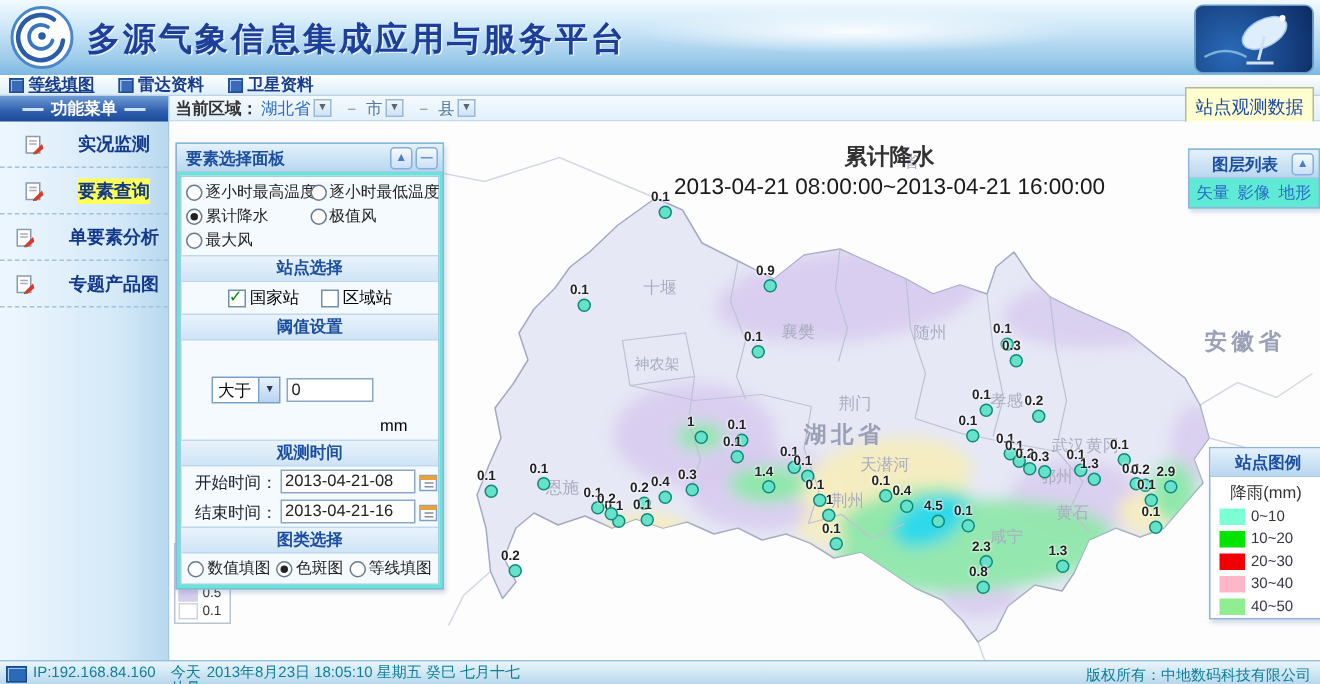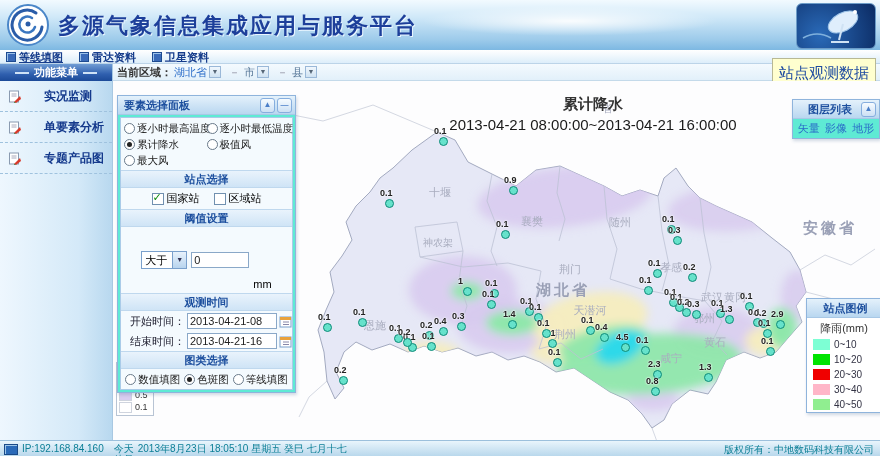--- a/index.html
+++ b/index.html
@@ -30,30 +30,30 @@
           background:linear-gradient(180deg,#f4fafe,#e2f0fa);border-bottom:1px solid #c4daea;
           display:flex;align-items:center;font-size:11px;color:#445;box-sizing:border-box;padding:0 4px;}
   .crumb-label{font-weight:bold;color:#333;}
   .crumb{display:inline-flex;align-items:center;margin:0 2px;}
   .crumb .sep{color:#889;margin:0 4px;}
   .crumb .lbl{color:#5a7a9a;}
   .crumb.prov .lbl{color:#2a6cc8;}
   .drop{width:10px;height:10px;margin-left:2px;background:linear-gradient(180deg,#f0f7fd,#cfe2f2);
           border:1px solid #9ab8d8;font-size:7px;line-height:9px;text-align:center;color:#567;cursor:pointer;}
   .station-data-btn{margin-left:auto;background:#ffffcf;border:1px solid #b8b894;color:#1d4aa0;
-          font-size:15px;padding:0 6px;height:28px;line-height:13px;cursor:pointer;}
+          font-size:12px;padding:0 6px;height:28px;line-height:13px;cursor:pointer;font-family:Liberation Mono, monospace;}
   
   .sidebar{position:absolute;left:0;top:64px;width:113px;height:376px;
           background:linear-gradient(90deg,#eef7fe 0%,#d4e9f8 70%,#b8d8ef 100%);
           border-right:1px solid #a8c8e2;box-sizing:border-box;}
   .sidebar-title{height:17px;background:linear-gradient(180deg,#6f9cd4 0%,#2f5fae 60%,#1c4a98 100%);
           color:#fff;font-size:11px;font-weight:bold;display:flex;align-items:center;justify-content:center;gap:5px;}
   .sidebar-title .dash{width:14px;height:2px;background:#cfe2f6;}
   .side-item{display:flex;align-items:center;gap:23px;padding:7px 4px 6px 8px;cursor:pointer;
-          border-bottom:1px dashed #9fc2de;font-size:12px;font-weight:bold;color:#14398c;}
+          border-bottom:1px dashed #9fc2de;font-size:12px;font-weight:bold;color:#14398c;justify-content:center;}
   .side-item .lbl.hl{background:#ffff55;}
   .doc-icon{flex:0 0 13px;}
   
   .mapwrap{position:absolute;left:113px;top:81px;width:767px;height:359px;background:#fdfdfe;overflow:hidden;}
   .map-svg{position:absolute;left:0;top:0;}
   .map-title-block{position:absolute;left:280px;top:14px;width:400px;text-align:center;pointer-events:none;}
   .map-title{font-size:15px;font-weight:bold;color:#333;}
   .map-subtitle{font-size:15px;color:#1a1a1a;margin-top:2px;}
   .region-label{position:absolute;font-size:11px;color:#a9adbf;white-space:nowrap;transform:translate(-50%,-50%);pointer-events:none;}
   .region-label.big{font-size:15px;font-weight:bold;color:#9aa0b6;letter-spacing:3px;}
@@ -197,20 +197,30 @@
     <div id="side-menu">
         <div class="side-item">
     <svg class="doc-icon" width="13" height="13" viewBox="0 0 13 13">
       <rect x="1.5" y="1" width="9" height="11" fill="#fff" stroke="#8a9ab0"></rect>
       <line x1="3.5" y1="4" x2="8.5" y2="4" stroke="#aab"></line>
       <line x1="3.5" y1="6" x2="8.5" y2="6" stroke="#aab"></line>
       <path d="M6 12 L12 6 L13 9 L8 13 Z" fill="#d83a2a"></path>
       <path d="M6 12 L8 13 L6 13 Z" fill="#2a8a3a"></path>
     </svg>
     <span class="lbl">实况监测</span>
+  </div>
+        <div class="side-item">
+    <svg class="doc-icon" width="13" height="13" viewBox="0 0 13 13">
+      <rect x="1.5" y="1" width="9" height="11" fill="#fff" stroke="#8a9ab0"></rect>
+      <line x1="3.5" y1="4" x2="8.5" y2="4" stroke="#aab"></line>
+      <line x1="3.5" y1="6" x2="8.5" y2="6" stroke="#aab"></line>
+      <path d="M6 12 L12 6 L13 9 L8 13 Z" fill="#d83a2a"></path>
+      <path d="M6 12 L8 13 L6 13 Z" fill="#2a8a3a"></path>
+    </svg>
+    <span class="lbl hl">要素查询</span>
   </div>
         <div class="side-item">
     <svg class="doc-icon" width="13" height="13" viewBox="0 0 13 13">
       <rect x="1.5" y="1" width="9" height="11" fill="#fff" stroke="#8a9ab0"></rect>
       <line x1="3.5" y1="4" x2="8.5" y2="4" stroke="#aab"></line>
       <line x1="3.5" y1="6" x2="8.5" y2="6" stroke="#aab"></line>
       <path d="M6 12 L12 6 L13 9 L8 13 Z" fill="#d83a2a"></path>
       <path d="M6 12 L8 13 L6 13 Z" fill="#2a8a3a"></path>
     </svg>
     <span class="lbl">单要素分析</span>

